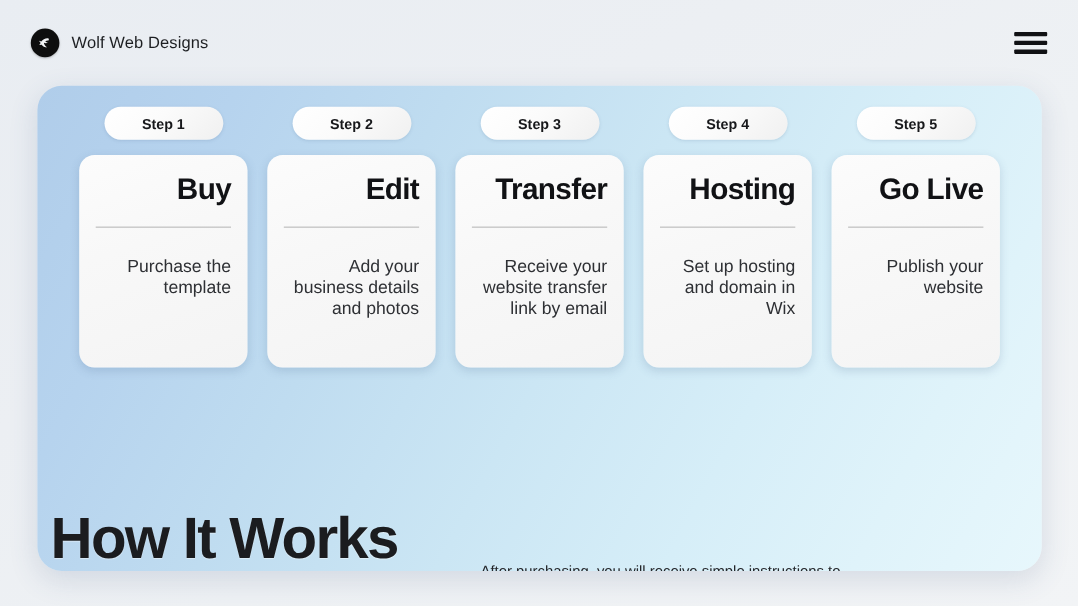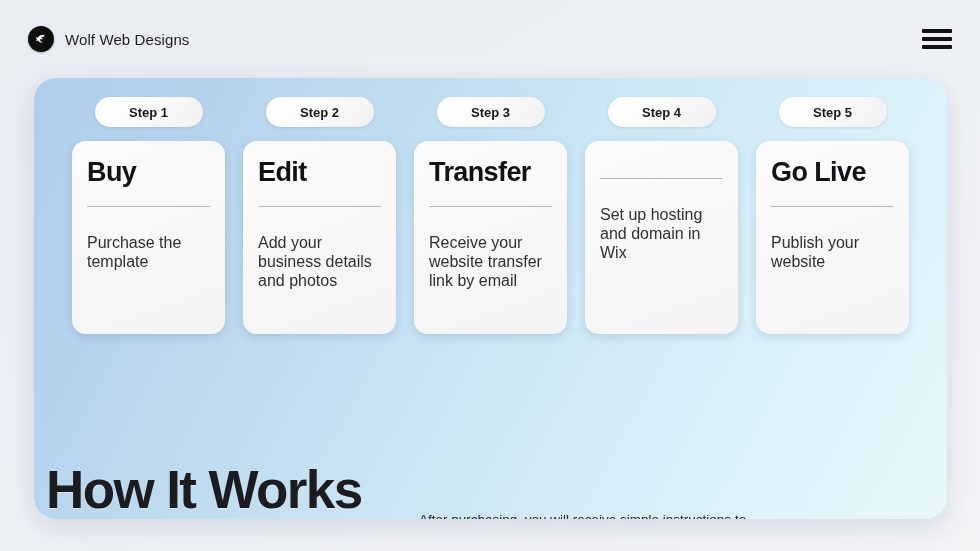--- a/index.html
+++ b/index.html
@@ -85,20 +85,21 @@
       linear-gradient(118deg,
         #b0cdea 0%,
         #b6d3ee 16%,
         #bfdcf0 33%,
         #cbe6f4 52%,
         #d6eef8 70%,
         #dff3fa 85%,
         #e7f7fc 100%);
     box-shadow: 0 8px 26px rgba(60,90,130,.16);
     overflow: hidden;
+    text-align: right;
   }
 
   
   .steps-row {
     position: absolute;
     left: 29px;
     top: 19px;
     width: 855px;
     display: flex;
     gap: 0;
@@ -276,20 +277,21 @@
     </div>
     <div class="card-slot">
       <article class="step-card">
         <h2 class="card-title">Transfer</h2>
         <div class="card-divider"></div>
         <p class="card-desc">Receive your website transfer link by email</p>
       </article>
     </div>
     <div class="card-slot">
       <article class="step-card">
+        <h2 class="card-title">Hosting</h2>
         <div class="card-divider"></div>
         <p class="card-desc">Set up hosting and domain in Wix</p>
       </article>
     </div>
     <div class="card-slot">
       <article class="step-card">
         <h2 class="card-title">Go Live</h2>
         <div class="card-divider"></div>
         <p class="card-desc">Publish your website</p>
       </article>

